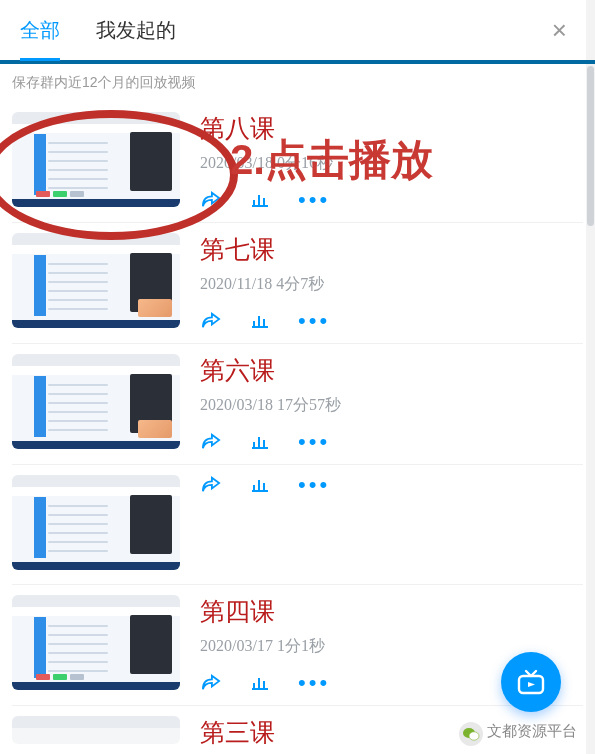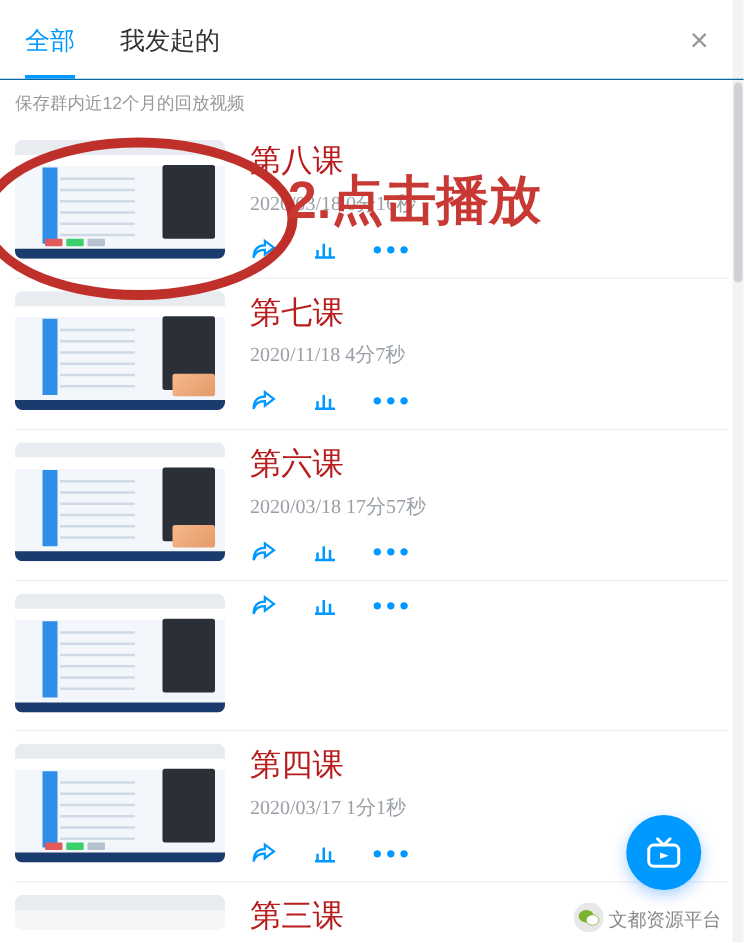--- a/index.html
+++ b/index.html
@@ -7,21 +7,21 @@
       font-family: -apple-system, BlinkMacSystemFont, "PingFang SC", "Microsoft YaHei", sans-serif;
       background: #fff;
       width: 595px;
       height: 754px;
       overflow: hidden;
       position: relative;
     }
     .tabs {
       display: flex;
       align-items: center;
-      border-bottom: 1px solid #0369a1;
+      border-bottom: 4px solid #0369a1;
       padding: 0 20px;
       height: 64px;
       position: relative;
     }
     .tab {
       font-size: 20px;
       color: #333;
       margin-right: 36px;
       padding: 18px 0 14px;
       cursor: pointer;
@@ -203,21 +203,21 @@
       box-shadow: 0 4px 12px rgba(0,120,255,.35);
       cursor: pointer;
     }
 
     
     .footer-acc {
       position: absolute;
       right: 18px;
       bottom: 8px;
       display: flex;
-      align-items: flex-end;
+      align-items: flex-start;
       gap: 4px;
       color: #888;
       font-size: 15px;
     }
     .wechat-dot {
       width: 24px; height: 24px; border-radius: 50%;
       display: inline-flex; align-items: center; justify-content: center;
     }
 
     

